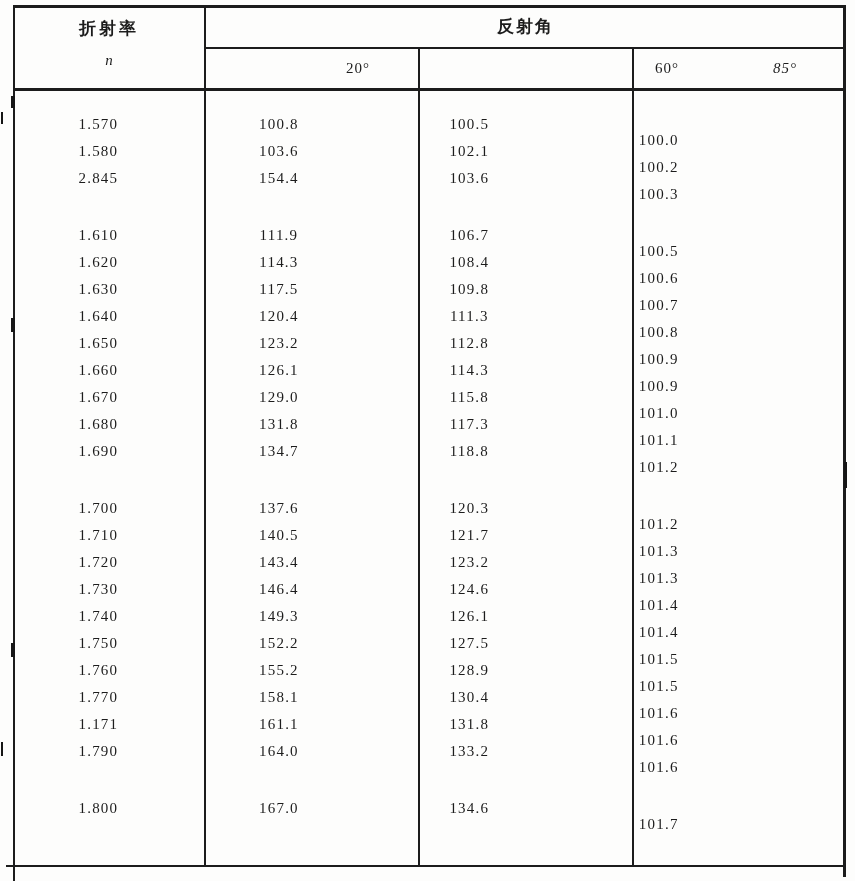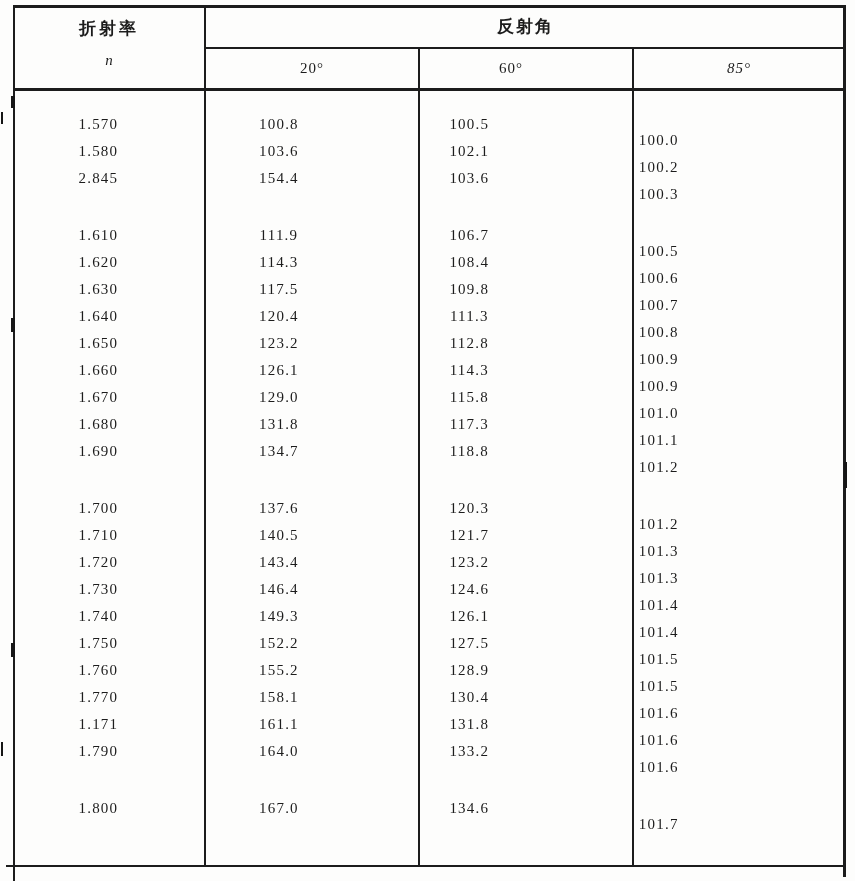--- a/index.html
+++ b/index.html
@@ -41,23 +41,23 @@
     font-size:17px; font-weight:bold; letter-spacing:3px;
   }
   .col1-symbol {
     left:13px; top:52px; width:192px;
     font-size:15px; font-style:italic;
   }
   .span-title {
     left:205px; top:15px; width:641px;
     font-size:17px; font-weight:bold; letter-spacing:2px;text-align:center;
   }
-  .angle { top:60px; font-size:15px; letter-spacing:1px; }
+  .angle { top:60px; font-size:15px; letter-spacing:1px;margin-left:46px; }
   .angle-20 { left:205px; width:214px; }
-  .angle-60 { left:404px; width:214px; }
+  .angle-60 { left:419px; width:214px;text-align:right; }
   .angle-85 { left:633px; width:212px;font-style:italic; }
 
   .tbody {
     position:absolute; left:13px; top:91px; width:740px;
     padding-top:20px;
   }
   .group + .group { margin-top:30px; }
   .row {
     display:flex; height:27px; align-items:center;
     font-size:15px; letter-spacing:1.2px;

